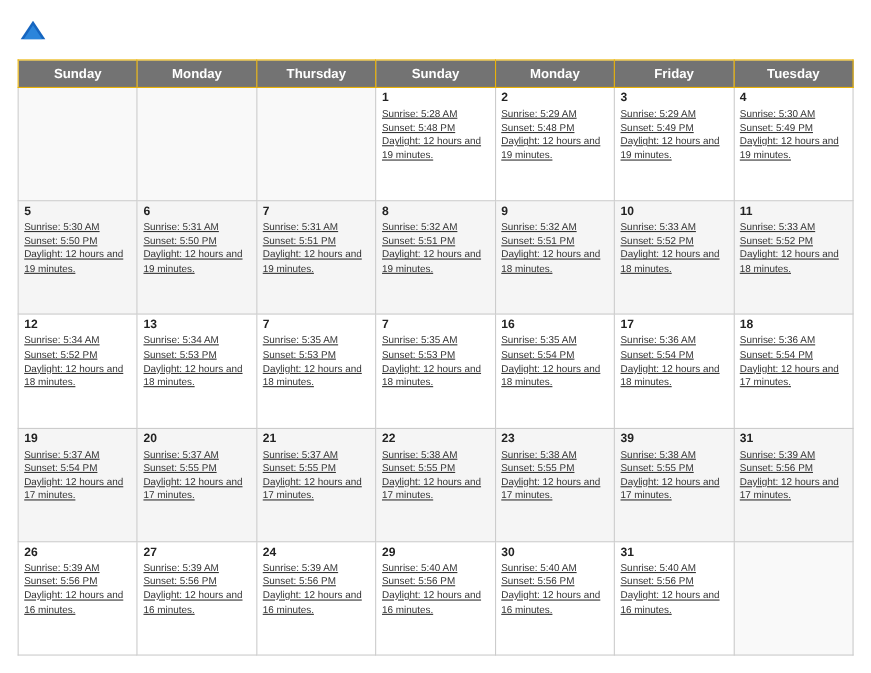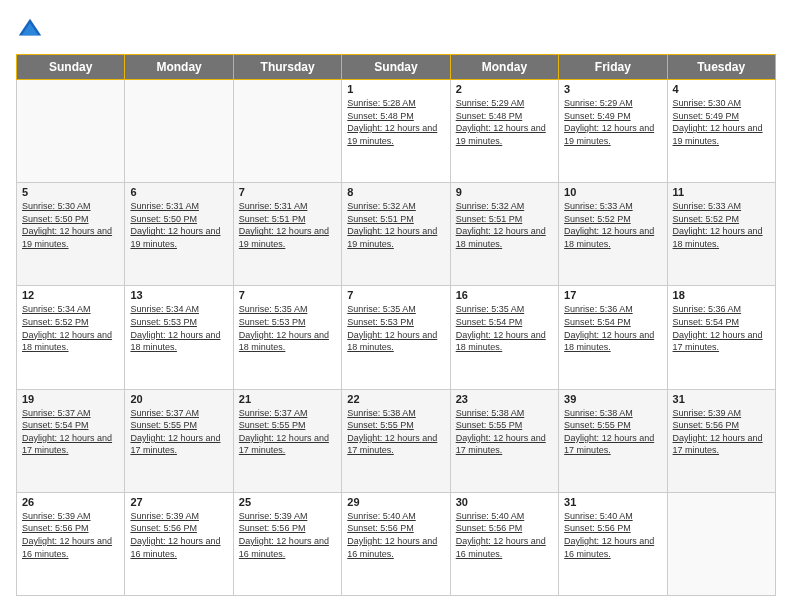--- a/index.html
+++ b/index.html
@@ -298,21 +298,21 @@
           Sunrise: 5:39 AM<br>Sunset: 5:56 PM<br>Daylight: 12 hours and 16 minutes.
         </div>
           </td>
           <td>
             <span class="day-num">27</span>
         <div class="day-info">
           Sunrise: 5:39 AM<br>Sunset: 5:56 PM<br>Daylight: 12 hours and 16 minutes.
         </div>
           </td>
           <td>
-            <span class="day-num">25</span>
+            <span class="day-num">24</span>
         <div class="day-info">
           Sunrise: 5:39 AM<br>Sunset: 5:56 PM<br>Daylight: 12 hours and 16 minutes.
         </div>
           </td>
           <td>
             <span class="day-num">29</span>
         <div class="day-info">
           Sunrise: 5:40 AM<br>Sunset: 5:56 PM<br>Daylight: 12 hours and 16 minutes.
         </div>
           </td>

